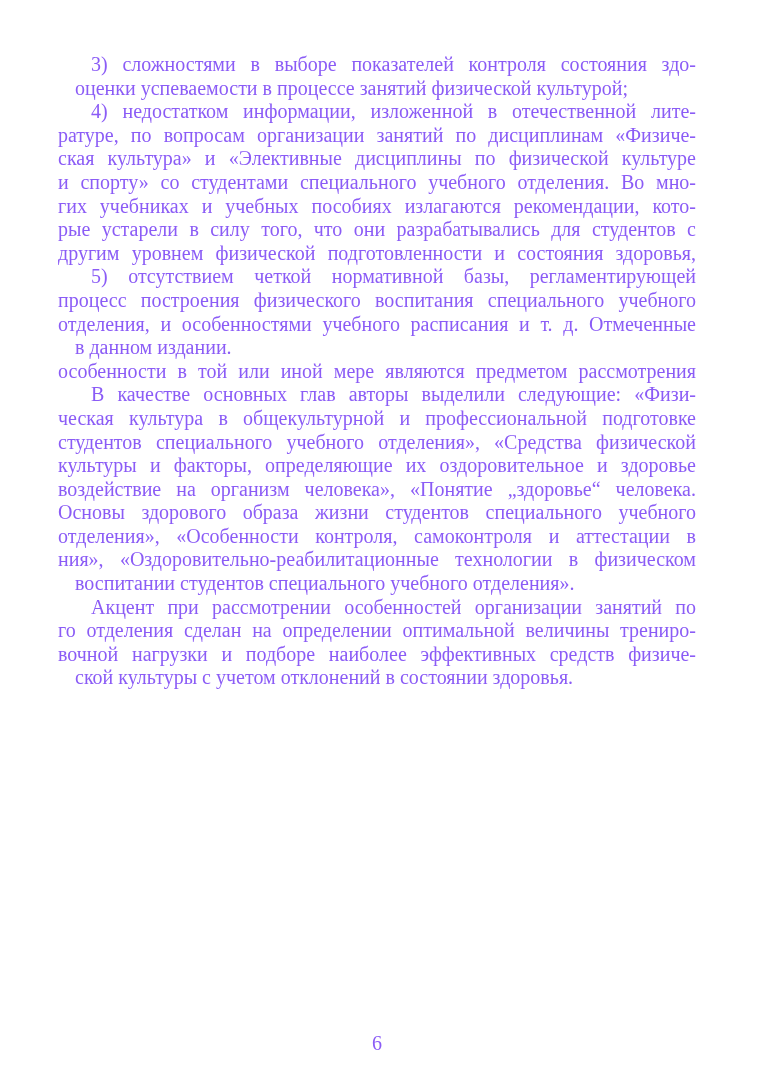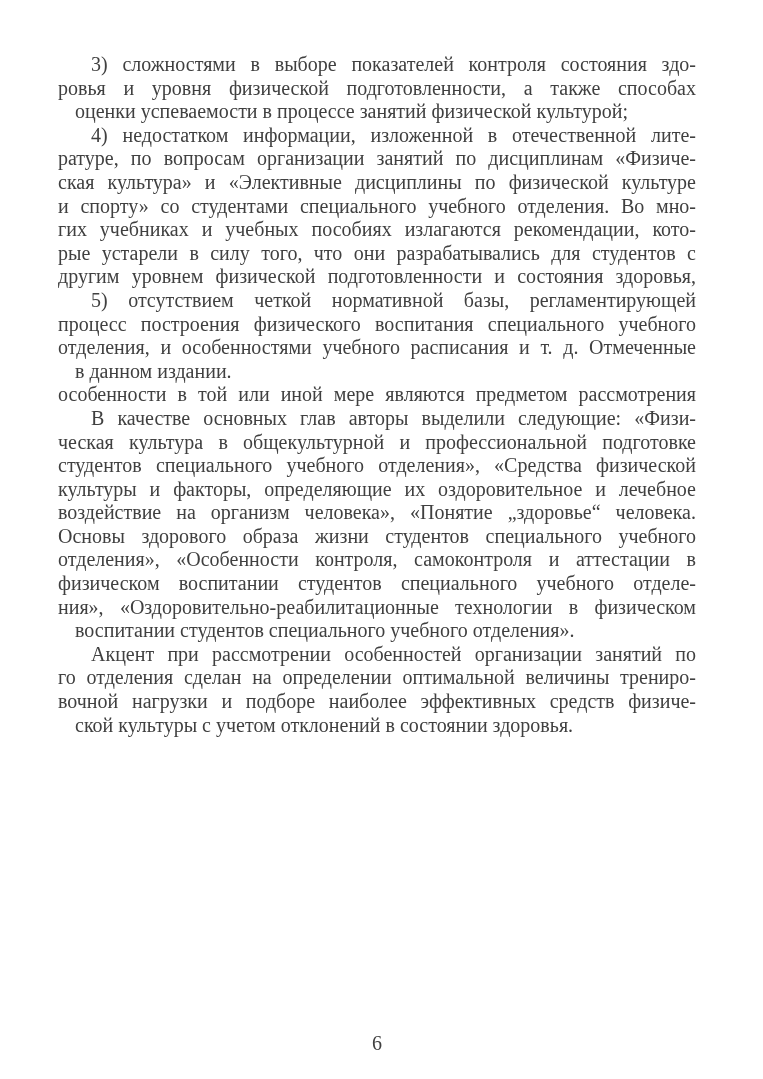--- a/index.html
+++ b/index.html
@@ -6,21 +6,21 @@
     margin: 0;
     padding: 0;
     background: #ffffff;
   }
   .page {
     position: relative;
     width: 763px;
     height: 1079px;
     background: #ffffff;
     font-family: "Liberation Serif", "DejaVu Serif", serif;
-    color: #404040;
+    color: #8b5cf6;
     overflow: hidden;
   }
   .text-block {
     position: absolute;
     left: 58px;
     top: 53px;
     width: 638px;
     font-size: 20px;
   }
   .line {
@@ -49,21 +49,20 @@
   }
 </style>
 </head>
 <body>
 
 <div class="page">
   <div class="text-block">
 
     <div class="para">
       <div class="line first">3) сложностями в выборе показателей контроля состояния здо-</div>
-      <div class="line">ровья и уровня физической подготовленности, а также способах</div>
       <div class="line last">оценки успеваемости в процессе занятий физической культурой;</div>
     </div>
 
     <div class="para">
       <div class="line first">4) недостатком информации, изложенной в отечественной лите-</div>
       <div class="line">ратуре, по вопросам организации занятий по дисциплинам «Физиче-</div>
       <div class="line">ская культура» и «Элективные дисциплины по физической культуре</div>
       <div class="line">и спорту» со студентами специального учебного отделения. Во мно-</div>
       <div class="line">гих учебниках и учебных пособиях излагаются рекомендации, кото-</div>
       <div class="line">рые устарели в силу того, что они разрабатывались для студентов с</div>
@@ -75,25 +74,24 @@
       <div class="line">процесс построения физического воспитания специального учебного</div>
       <div class="line">отделения, и особенностями учебного расписания и т. д. Отмеченные</div>
       <div class="line last">в данном издании.</div>
       <div class="line">особенности в той или иной мере являются предметом рассмотрения</div>
     </div>
 
     <div class="para">
       <div class="line first">В качестве основных глав авторы выделили следующие: «Физи-</div>
       <div class="line">ческая культура в общекультурной и профессиональной подготовке</div>
       <div class="line">студентов специального учебного отделения», «Средства физической</div>
-      <div class="line">культуры и факторы, определяющие их оздоровительное и лечебное</div>
+      <div class="line">культуры и факторы, определяющие их оздоровительное и здоровье</div>
       <div class="line">воздействие на организм человека», «Понятие „здоровье“ человека.</div>
       <div class="line">Основы здорового образа жизни студентов специального учебного</div>
       <div class="line">отделения», «Особенности контроля, самоконтроля и аттестации в</div>
-      <div class="line">физическом воспитании студентов специального учебного отделе-</div>
       <div class="line">ния», «Оздоровительно-реабилитационные технологии в физическом</div>
       <div class="line last">воспитании студентов специального учебного отделения».</div>
     </div>
 
     <div class="para">
       <div class="line first">Акцент при рассмотрении особенностей организации занятий по</div>
       <div class="line">го отделения сделан на определении оптимальной величины трениро-</div>
       <div class="line">вочной нагрузки и подборе наиболее эффективных средств физиче-</div>
       <div class="line last">ской культуры с учетом отклонений в состоянии здоровья.</div>
     </div>

